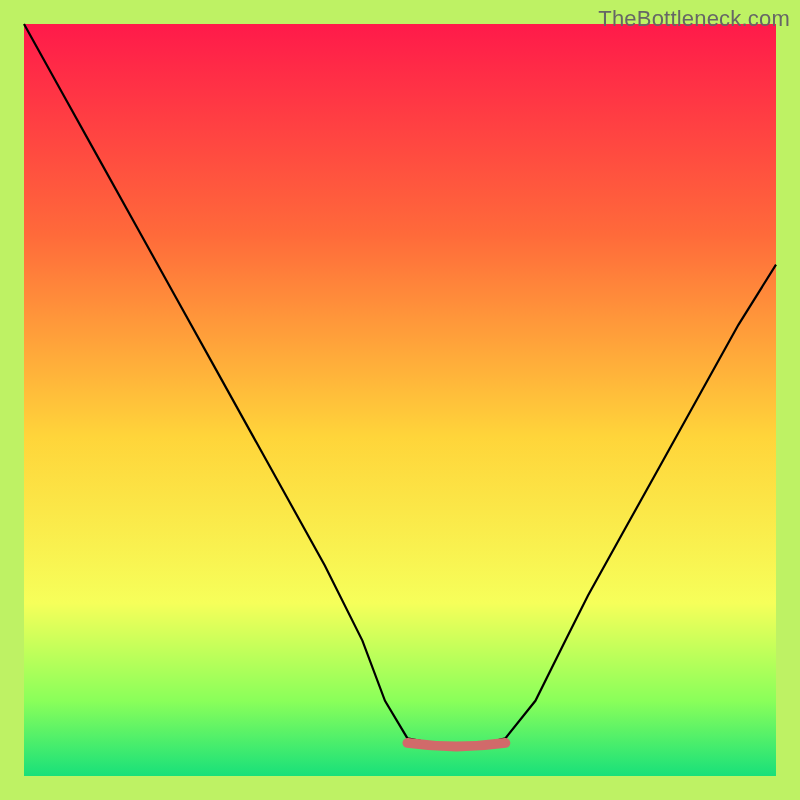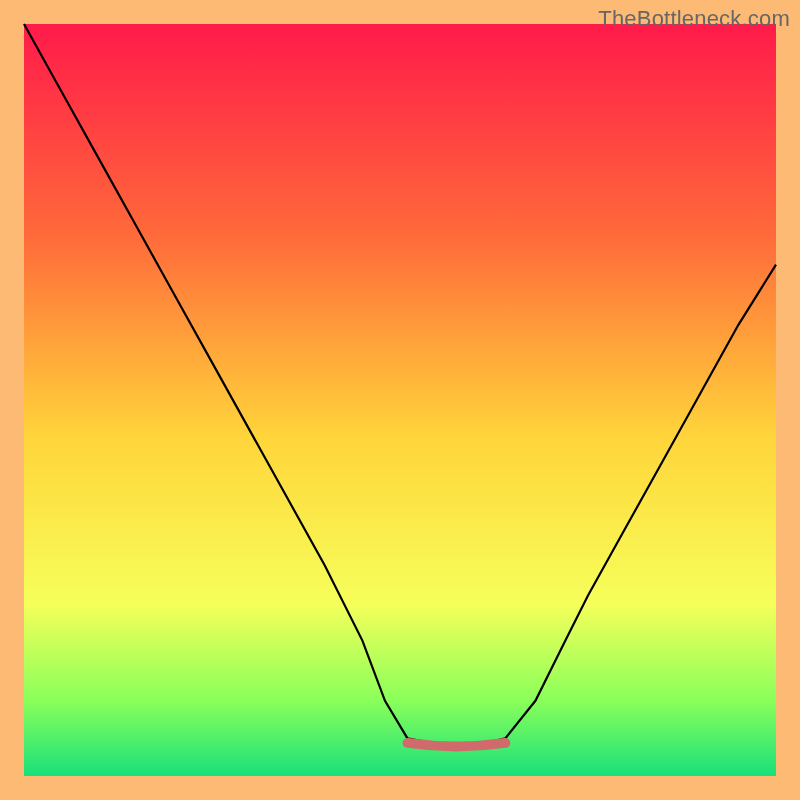--- a/index.html
+++ b/index.html
@@ -7,21 +7,21 @@
     padding: 0;
     width: 800px;
     height: 800px;
     overflow: hidden;
     font-family: Arial, Helvetica, sans-serif;
   }
   .frame {
     position: relative;
     width: 800px;
     height: 800px;
-    background: #fdba74;
+    background: #bef264;
   }
   .watermark {
     position: absolute;
     top: 6px;
     right: 10px;
     color: #666666;
     font-size: 22px;
     font-weight: 500;
     z-index: 10;
     letter-spacing: 0.2px;

